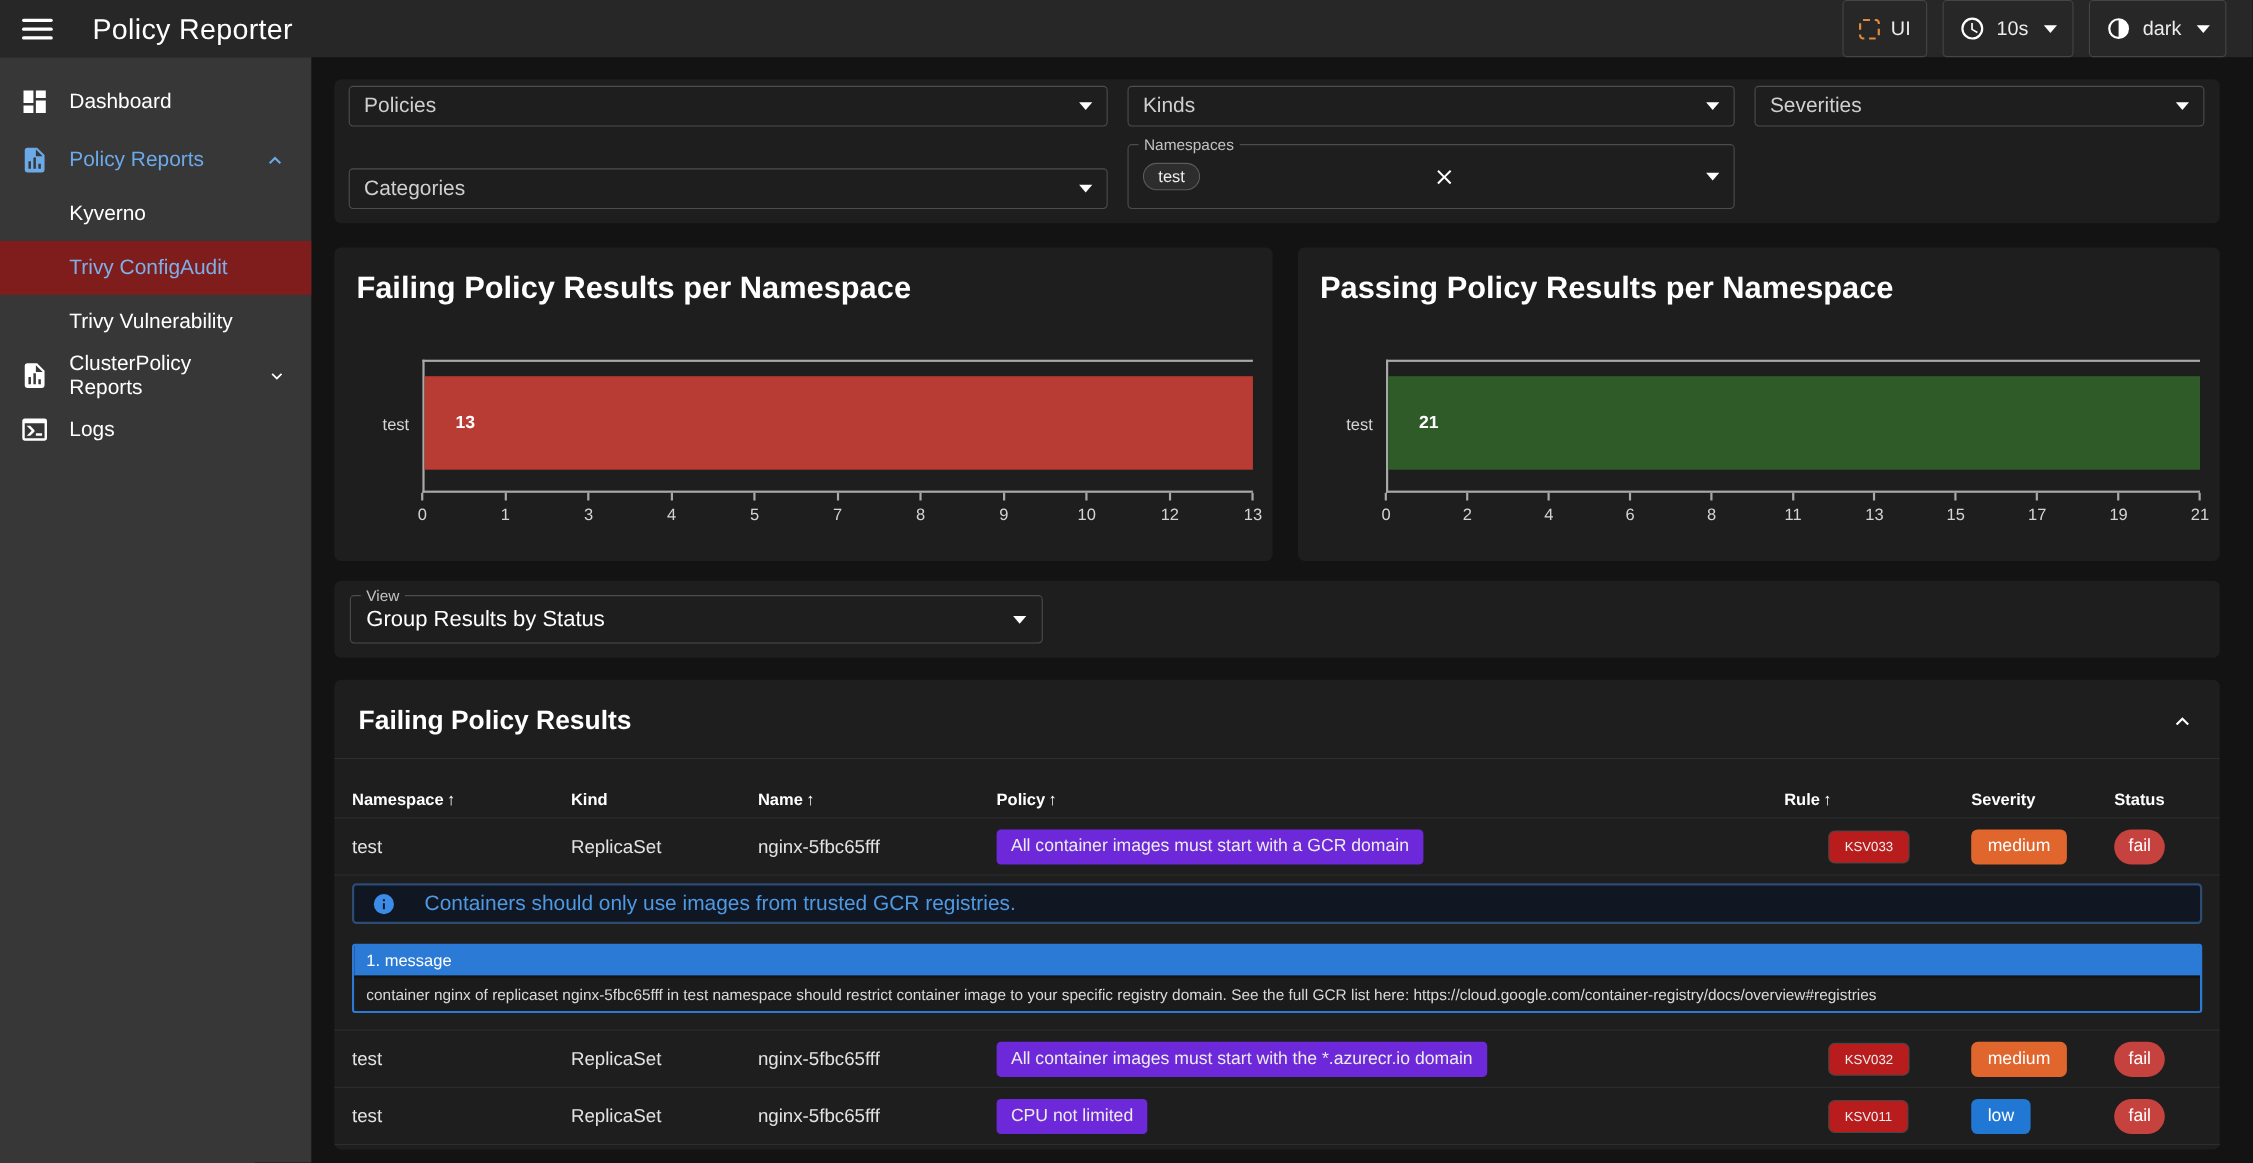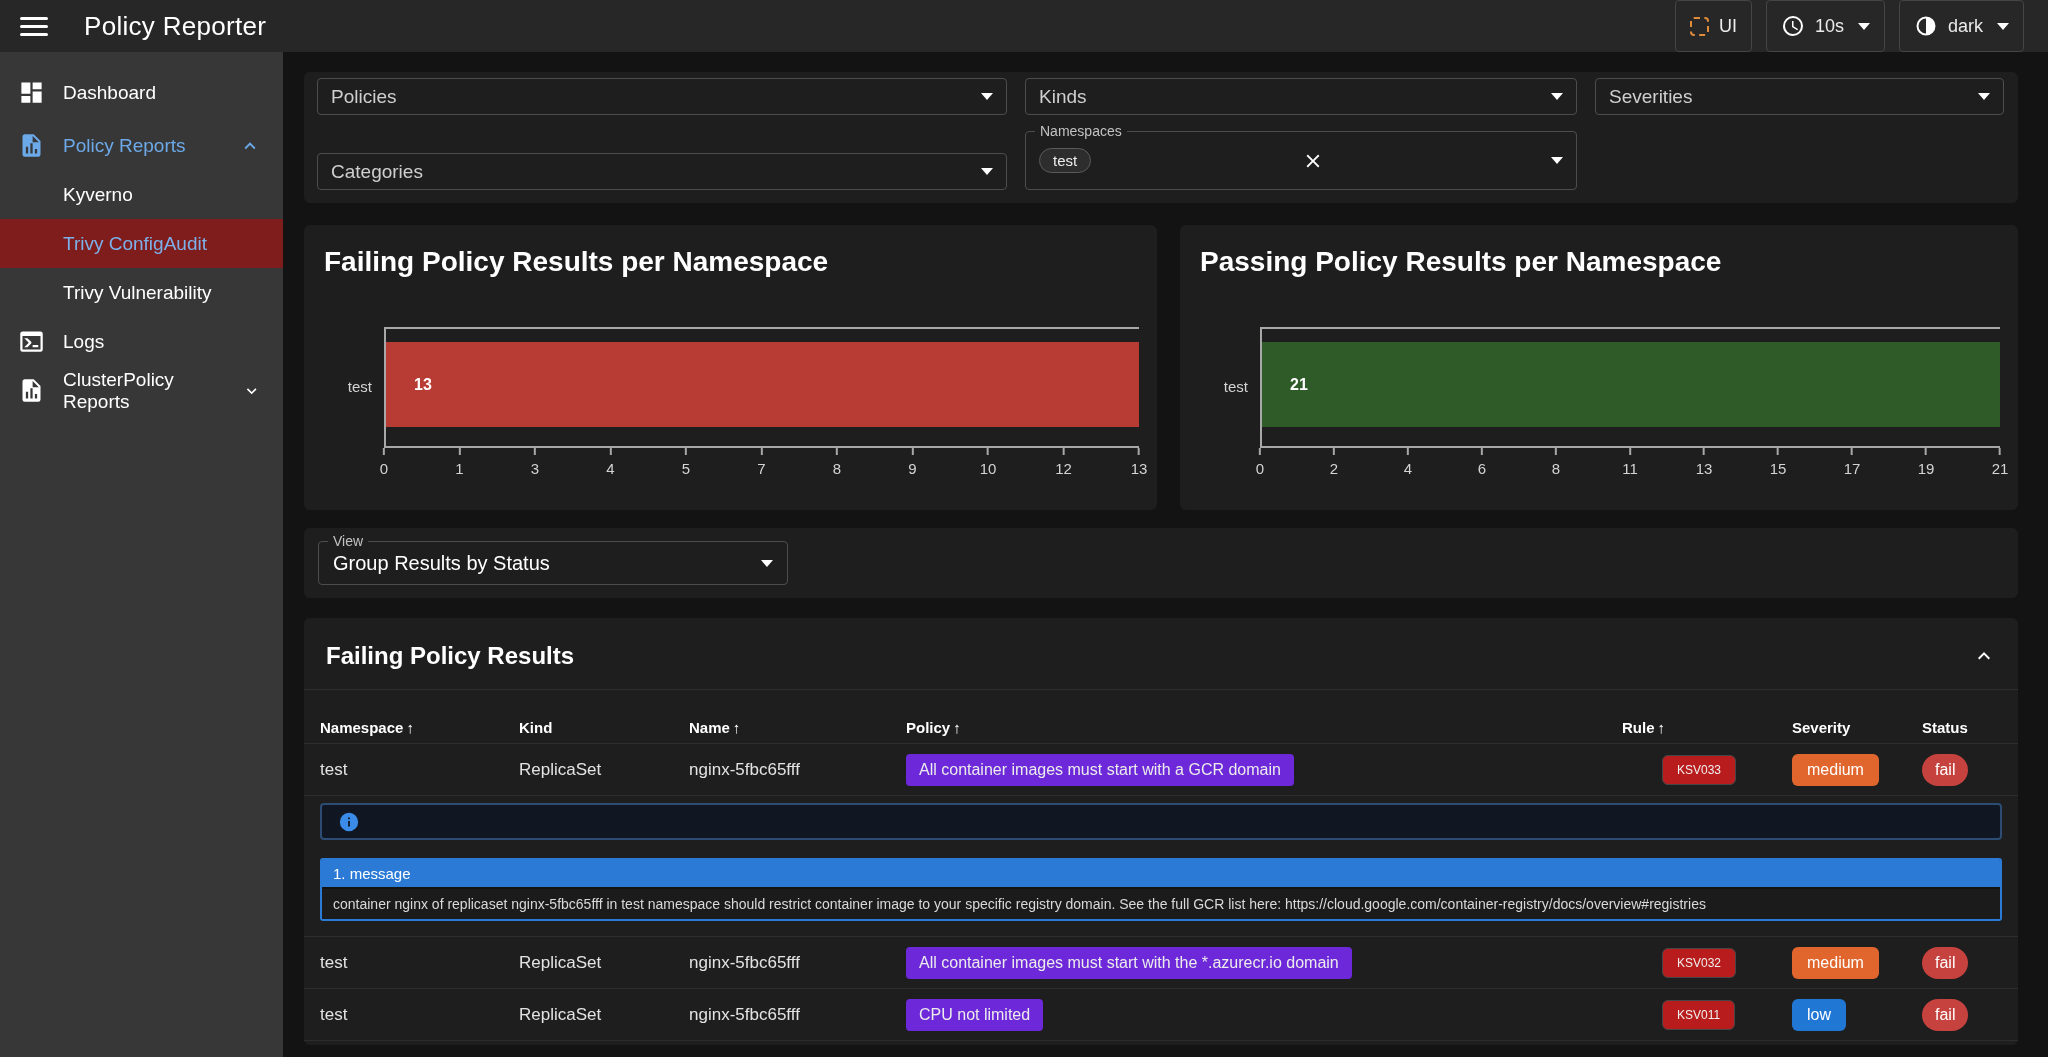--- a/index.html
+++ b/index.html
@@ -59,21 +59,21 @@
   .plot { flex:1; position:relative; height:121px; border-top:2px solid #a8a8a8; border-bottom:2px solid #a8a8a8; border-left:2px solid #a8a8a8; }
   .bar { position:absolute; left:0; top:11.5%; height:72%; }
   .bar-label { position:absolute; left:28px; top:50%; transform:translateY(-50%); font-size:16px; font-weight:700; color:#fff; }
   .ticks { position:relative; height:40px; margin-left:60px; margin-right:0; }
   .tick { position:absolute; top:0; transform:translateX(-50%); text-align:center; }
   .tick i { display:block; width:2px; height:7px; background:#a8a8a8; margin:0 auto; }
   .tick em { display:block; font-style:normal; font-size:15px; color:#d4d4d4; margin-top:5px; }
 
   
   .view-card { margin-top:18px; height:70px; padding:13px 14px; }
-  .view-select { width:470px; height:44px; border:1px solid #4d4d4d; border-radius:4px; position:relative;
+  .view-select { width:630px; height:44px; border:1px solid #4d4d4d; border-radius:4px; position:relative;
     display:flex; align-items:center; padding:0 14px; cursor:pointer; }
   .view-legend { position:absolute; top:-9px; left:9px; font-size:14px; color:#c2c2c2; background:#1e1e1e; padding:0 5px; }
   .view-value { font-size:20px; color:#fff; }
 
   
   .results { margin-top:20px; padding-bottom:4px; }
   .results-header { display:flex; align-items:center; padding:24px 22px 19px 22px; }
   .results-title { font-size:24px; font-weight:700; color:#fff; }
   .collapse-icon { margin-left:auto; width:24px; height:24px; fill:#fff; cursor:pointer; }
   .divider { height:1px; background:#2e2e2e; }
@@ -157,32 +157,32 @@
       <span>Kyverno</span>
     </div>
     <div class="side-item side-sub selected">
       <span>Trivy ConfigAudit</span>
     </div>
     <div class="side-item side-sub">
       <span>Trivy Vulnerability</span>
     </div>
     <div class="side-item">
       <svg class="sicon" viewBox="0 0 24 24">
-          <path d="M20,19V7H4V19H20M20,3A2,2 0 0,1 22,5V19A2,2 0 0,1 20,21H4A2,2 0 0,1 2,19V5C2,3.89 2.9,3 4,3H20M13,17V15H18V17H13M9.58,13L5.57,9H8.4L11.7,12.3C12.09,12.69 12.09,13.33 11.7,13.72L8.42,17H5.59L9.58,13Z"></path>
-        </svg>
-      <span>Logs</span>
-    </div>
-    <div class="side-item">
-      <svg class="sicon" viewBox="0 0 24 24">
           <path d="M13,9V3.5L18.5,9H13M6,2C4.89,2 4,2.89 4,4V20A2,2 0 0,0 6,22H18A2,2 0 0,0 20,20V8L14,2H6M7,13H9V19H7V13M11,10H13V19H11V10M15,15H17V19H15V15Z"></path>
         </svg>
       <span>ClusterPolicy Reports</span>
       <svg class="side-chevron" viewBox="0 0 24 24">
           <path d="M7.41,8.58L12,13.17L16.59,8.58L18,10L12,16L6,10L7.41,8.58Z"></path>
         </svg>
+    </div>
+    <div class="side-item">
+      <svg class="sicon" viewBox="0 0 24 24">
+          <path d="M20,19V7H4V19H20M20,3A2,2 0 0,1 22,5V19A2,2 0 0,1 20,21H4A2,2 0 0,1 2,19V5C2,3.89 2.9,3 4,3H20M13,17V15H18V17H13M9.58,13L5.57,9H8.4L11.7,12.3C12.09,12.69 12.09,13.33 11.7,13.72L8.42,17H5.59L9.58,13Z"></path>
+        </svg>
+      <span>Logs</span>
     </div>
   </nav>
 
   <main class="main">
 
     <section class="card filters">
       <div class="filter-grid">
         <div class="select-box">
           <span>Policies</span>
           <span class="caret"></span>
@@ -368,20 +368,21 @@
         <div><span class="rule-chip">KSV033</span></div>
         <div><span class="sev-chip" style="background: rgb(224, 102, 45);">medium</span></div>
         <div><span class="status-chip" style="background: rgb(197, 66, 62);">fail</span></div>
       </div>
 
       <div class="expanded">
         <div class="alert">
           <svg class="info-icon" viewBox="0 0 24 24">
               <path d="M13,9H11V7H13M13,17H11V11H13M12,2A10,10 0 0,0 2,12A10,10 0 0,0 12,22A10,10 0 0,0 22,12A10,10 0 0,0 12,2Z"></path>
             </svg>
+          <span>Containers should only use images from trusted GCR registries.</span>
         </div>
         <div class="msg-table">
           <div class="msg-head">1. message</div>
           <div class="msg-body">container nginx of replicaset nginx-5fbc65fff in test namespace should restrict container image to your specific registry domain. See the full GCR list here: https://cloud.google.com/container-registry/docs/overview#registries</div>
         </div>
       </div>
 
       <div class="trow drow">
         <div>test</div>
         <div>ReplicaSet</div>

